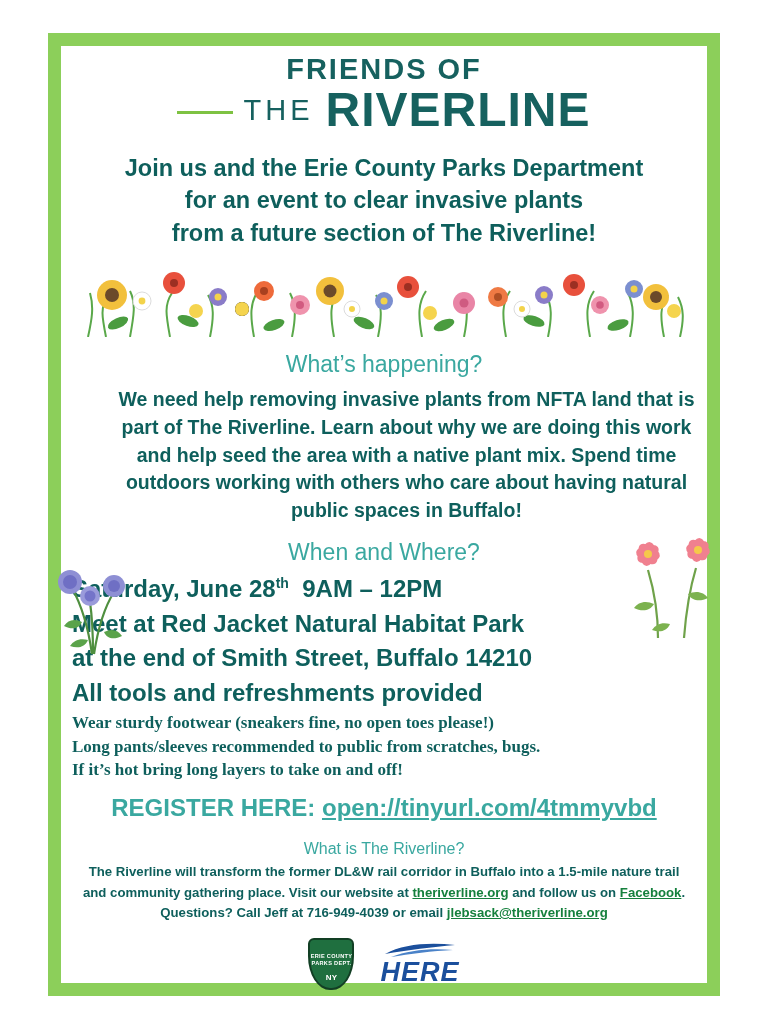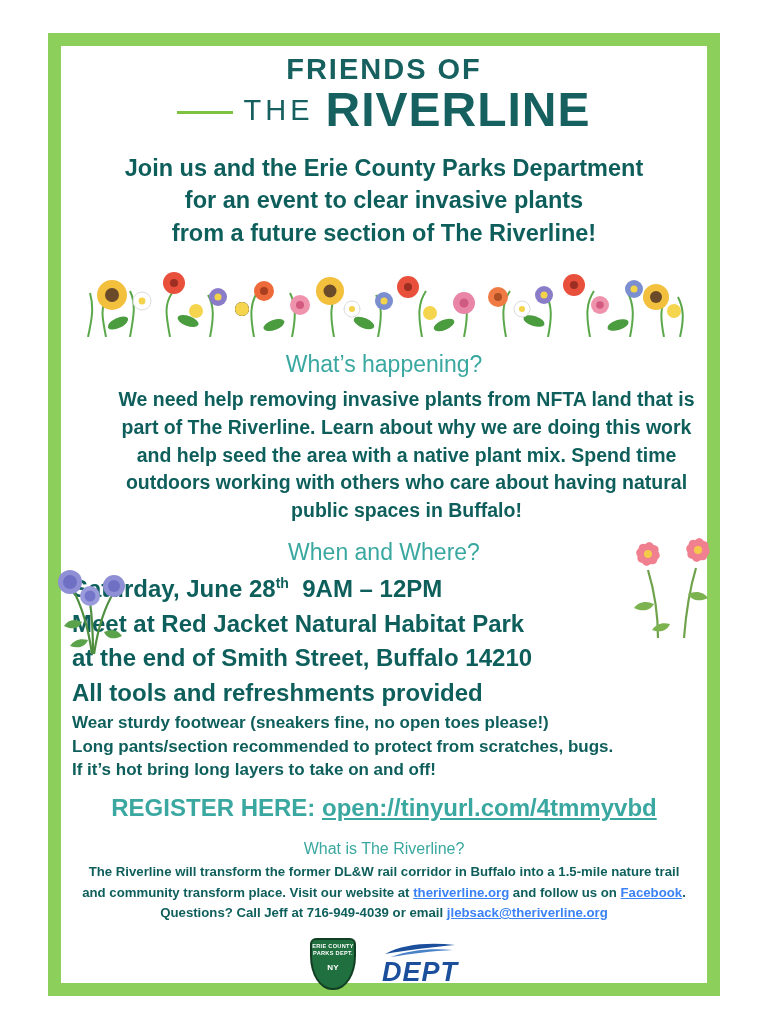--- a/index.html
+++ b/index.html
@@ -130,20 +130,21 @@
   }
   .when-line-lg sup {
     font-size: 14px;
     vertical-align: super;
   }
   .when-line-sm {
     color: #0e5f5c;
     font-size: 17px;
     font-weight: bold;
     line-height: 1.4;
+    font-family: Liberation Serif, serif;
   }
   .register {
     margin-top: 12px;
     text-align: center;
     color: #3aa8a0;
     font-size: 24px;
     font-weight: bold;
   }
   .register a {
     color: #3aa8a0;
@@ -160,21 +161,21 @@
   }
   .foot-text {
     text-align: center;
     color: #0e5f5c;
     font-size: 13.2px;
     font-weight: bold;
     line-height: 1.55;
     margin-top: 4px;
   }
   .foot-text a {
-    color: #3b82f6;
+    color: #15803d;
     text-decoration: underline;
   }
 
   .logos-row {
     margin-top: 14px;
     display: flex;
     align-items: center;
     justify-content: center;
     gap: 26px;
   }
@@ -182,21 +183,21 @@
     width: 46px;
     height: 52px;
     background: #1f6f3f;
     border: 2px solid #123f24;
     border-radius: 6px 6px 22px 22px / 6px 6px 34px 34px;
     color: #ffffff;
     font-size: 5.6px;
     font-weight: bold;
     text-align: center;
     line-height: 1.25;
-    padding-top: 3px;
+    padding-top: 13px;
     box-sizing: border-box;
     letter-spacing: .3px;
   }
   .ec-badge .ny {
     font-size: 8px;
     margin-top: 6px;
   }
   .nfta {
     display: flex;
     flex-direction: column;
@@ -381,49 +382,49 @@
 
     <div class="sec-head">When and Where?</div>
     <div class="when-block">
       <div class="when-line-lg">
         <span>Saturday, June 28</span><sup>th</sup>&nbsp;&nbsp;<span>9AM – 12PM</span>
       </div>
       <div class="when-line-lg">Meet at Red Jacket Natural Habitat Park</div>
       <div class="when-line-lg">at the end of Smith Street, Buffalo  14210</div>
       <div class="when-line-lg">All tools and refreshments provided</div>
       <div class="when-line-sm">Wear sturdy footwear (sneakers fine, no open toes please!)</div>
-      <div class="when-line-sm">Long pants/section recommended to protect from scratches, bugs.</div>
+      <div class="when-line-sm">Long pants/sleeves recommended to public from scratches, bugs.</div>
       <div class="when-line-sm">If it’s hot bring long layers to take on and off!</div>
     </div>
 
     <div class="register">
       <span>REGISTER HERE:</span>
       <a href="#">open://tinyurl.com/4tmmyvbd</a>
     </div>
 
     <div class="foot-head">What is The Riverline?</div>
     <div class="foot-text">
       <div>The Riverline will transform the former DL&amp;W rail corridor in Buffalo into a 1.5-mile nature trail</div>
       <div>
-        <span>and community transform place. Visit our website at </span><a href="#">theriverline.org</a><span> and follow us on </span><a href="#">Facebook</a><span>.</span>
+        <span>and community gathering place. Visit our website at </span><a href="#">theriverline.org</a><span> and follow us on </span><a href="#">Facebook</a><span>.</span>
       </div>
       <div>
         <span>Questions? Call Jeff at 716-949-4039  or email </span><a href="#">jlebsack@theriverline.org</a>
       </div>
     </div>
 
     <div class="logos-row">
       <div class="ec-badge">
         <div>ERIE COUNTY</div>
         <div>PARKS DEPT.</div>
         <div class="ny">NY</div>
       </div>
       <div class="nfta">
         <svg class="nfta-swoosh" viewBox="0 0 74 16">
           <path d="M2 12 C20 2 46 0 72 3 C50 5 24 8 2 12Z" fill="#1b4f9c"></path>
           <path d="M8 15 C26 8 48 6 70 8 C50 9 26 12 8 15Z" fill="#4a82c8"></path>
         </svg>
-        <div class="nfta-word">DEPT</div>
+        <div class="nfta-word">HERE</div>
       </div>
     </div>
 
   </div>
 </div>
 
 </body></html>

